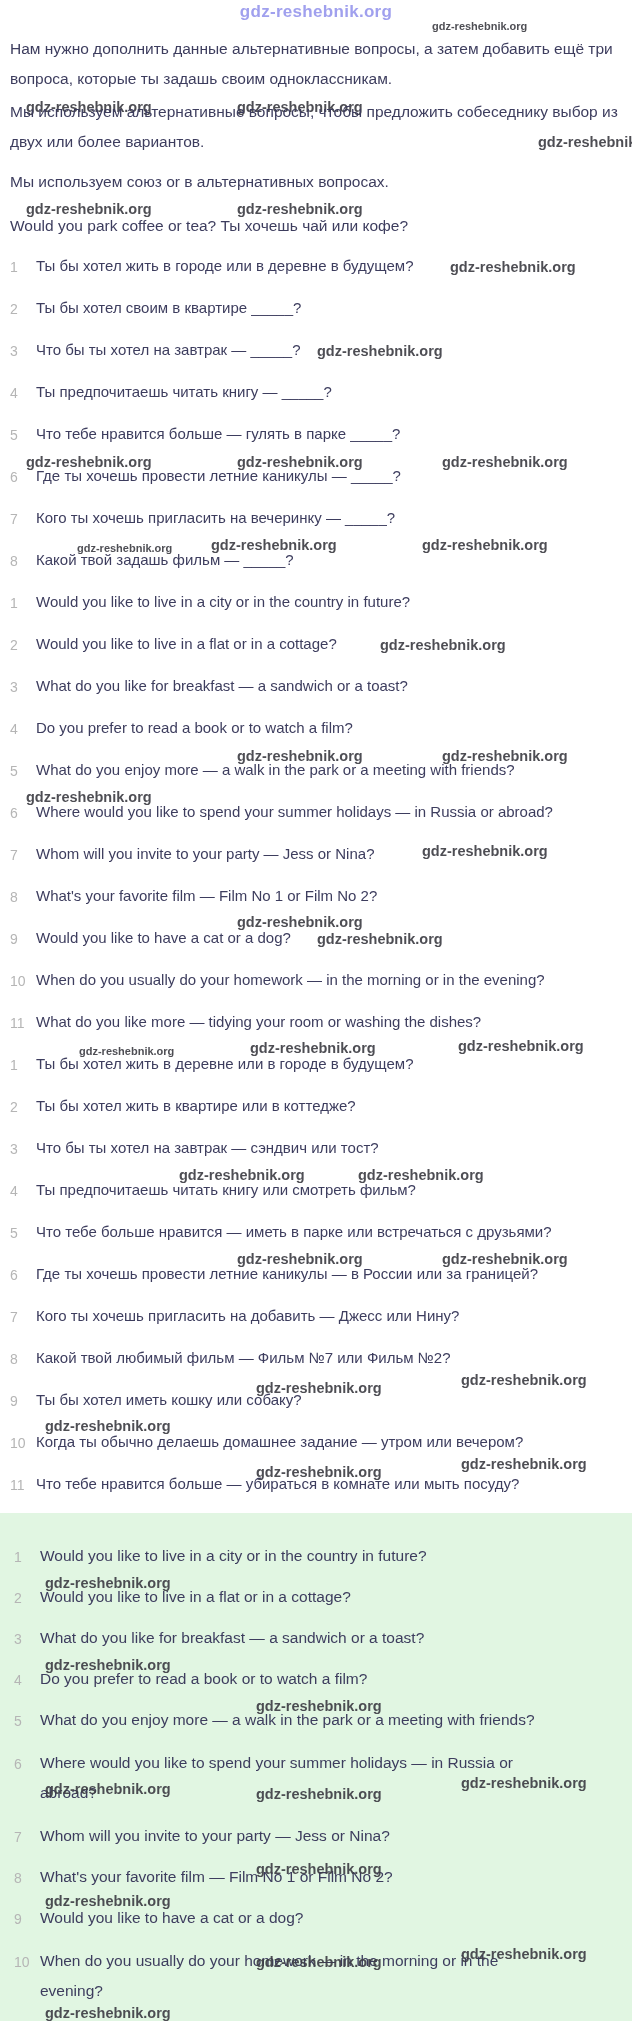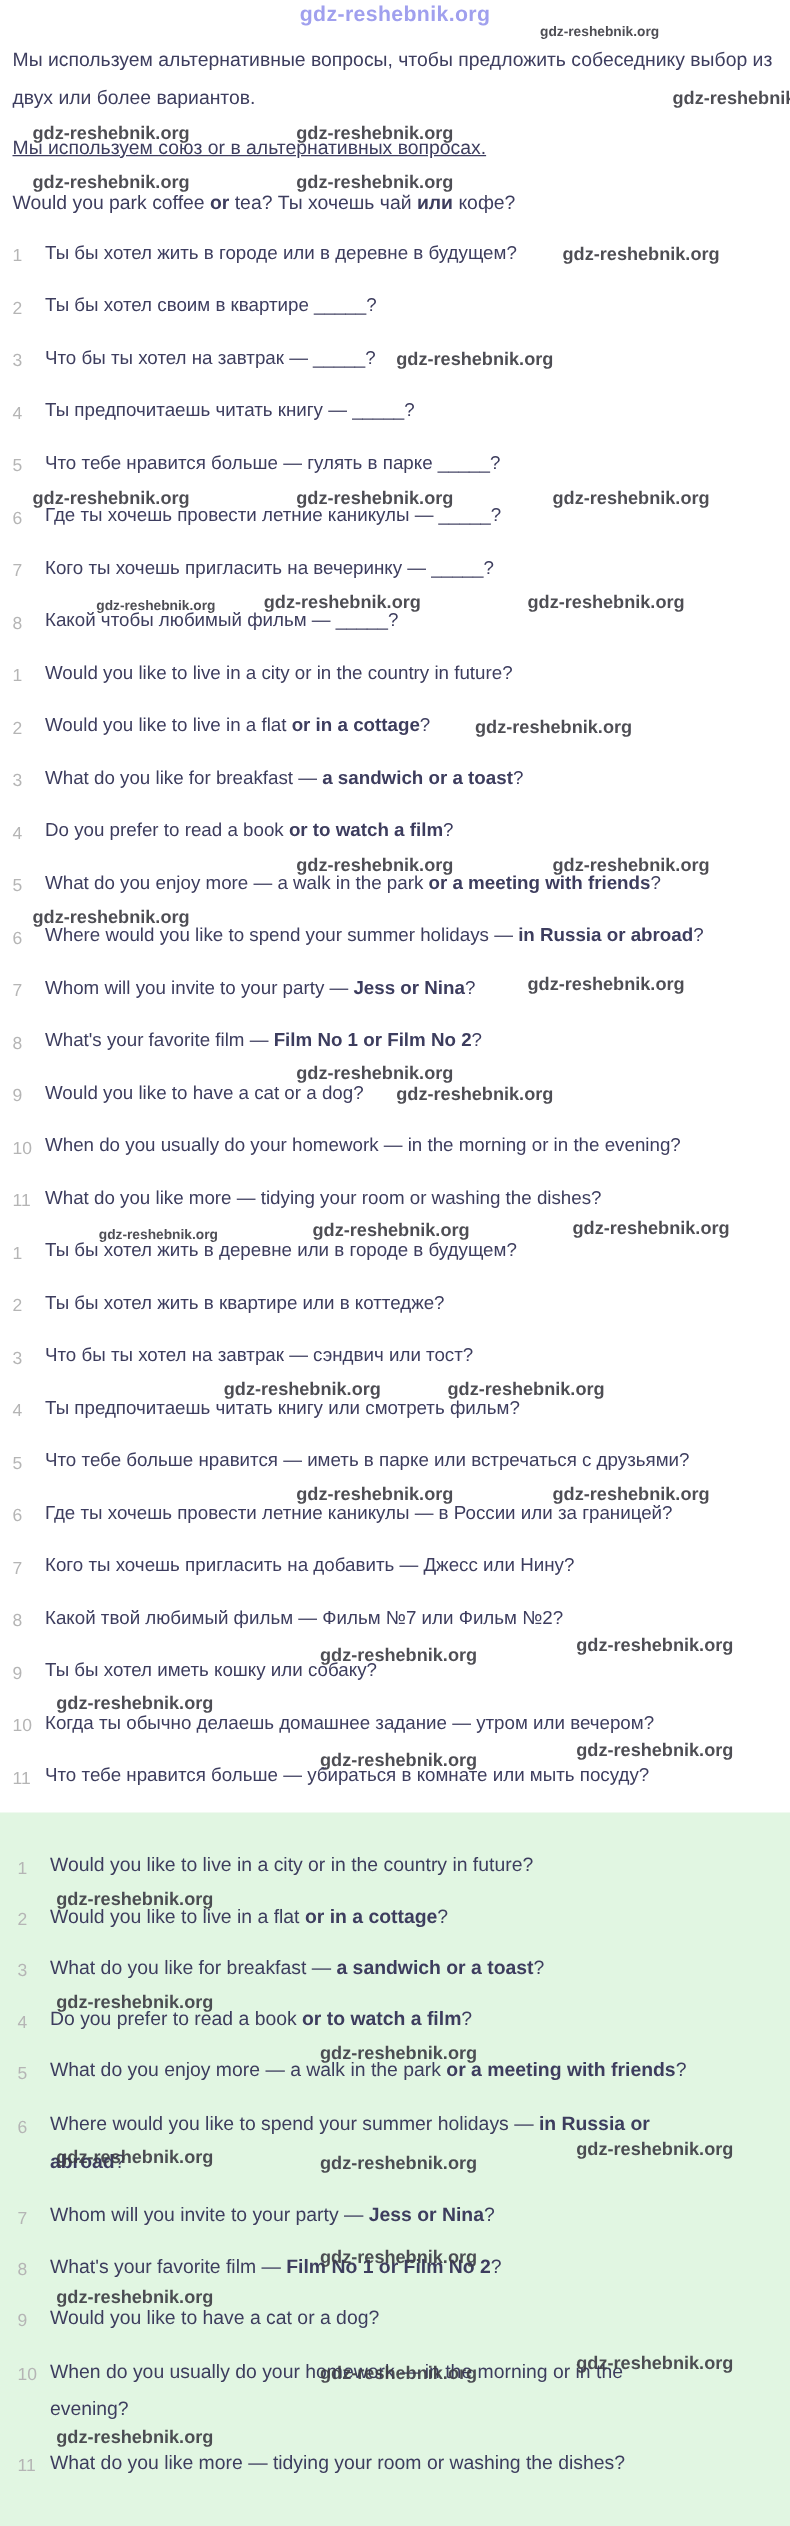--- a/index.html
+++ b/index.html
@@ -38,21 +38,21 @@
   }
   .inner { padding: 0 6px 0 10px; flex: 0 0 auto; }
   p.para {
     margin: 0;
     font-size: 15.5px;
     line-height: 30px;
     position: relative;
   }
   #p1 { margin-top: 4px; }
   #p2 { margin-top: 3px; }
-  #p3 { margin-top: 12px; line-height: 26px; text-decoration: underline; }
+  #p3 { margin-top: 12px; line-height: 26px; }
   .example {
     margin: 18px 0 0 0;
     font-size: 15.5px;
     line-height: 26px;
     position: relative;
   }
   ul.qlist { list-style: none; margin: 0; padding: 0; }
   ul.ru { margin-top: 10px; }
   ul.en { margin-top: 16px; }
   ul.tr { margin-top: 4px; }
@@ -76,33 +76,33 @@
     background: #e1f6e2;
     padding: 16px 40px 0 14px;
     position: relative;
   }
   .green li.q {
     font-size: 15.5px;
     margin-bottom: 15px;
   }
   .green li.q .txt { max-width: 520px; }
   .green li.tall { line-height: 30px; }
-  b { font-weight: bold; }
+  b { font-weight: normal; }
 </style>
 </head>
 <body>
 
 <div class="top">
   <span class="wm-top">gdz-reshebnik.org</span>
   <span class="wm sm" style="left:432px;top:20px">gdz-reshebnik.org</span>
 </div>
 
 <div class="inner">
 
-  <p class="para" id="p1">
+  <p class="para" id="p1"><span>Нам нужно дополнить данные альтернативные вопросы, а затем добавить ещё три вопроса, которые ты задашь своим одноклассникам.</span>
     <span class="wm" style="left:16px;top:58px">gdz-reshebnik.org</span>
     <span class="wm" style="left:227px;top:58px">gdz-reshebnik.org</span>
   </p>
 
   <p class="para" id="p2"><span>Мы используем альтернативные вопросы, чтобы предложить собеседнику выбор из двух или более вариантов.</span>
     <span class="wm" style="left:528px;top:30px">gdz-reshebnik.org</span>
   </p>
 
   <p class="para" id="p3"><span>Мы используем союз or в альтернативных вопросах.</span>
     <span class="wm" style="left:16px;top:27px">gdz-reshebnik.org</span>
@@ -143,21 +143,21 @@
     </li>
     <li class="q">
       <span class="num">7</span>
       <span class="txt"><span>Кого ты хочешь пригласить на вечеринку — _____?</span></span>
       <span class="wm sm" style="left:67px;top:30px">gdz-reshebnik.org</span>
       <span class="wm" style="left:201px;top:27px">gdz-reshebnik.org</span>
       <span class="wm" style="left:412px;top:27px">gdz-reshebnik.org</span>
     </li>
     <li class="q">
       <span class="num">8</span>
-      <span class="txt"><span>Какой чтобы любимый фильм — _____?</span></span>
+      <span class="txt"><span>Какой твой задашь фильм — _____?</span></span>
     </li>
   </ul>
 
   <ul class="qlist en">
     <li class="q">
       <span class="num">1</span>
       <span class="txt"><span>Would you like to live in a city or in the country in future?</span></span>
     </li>
     <li class="q">
       <span class="num">2</span>

